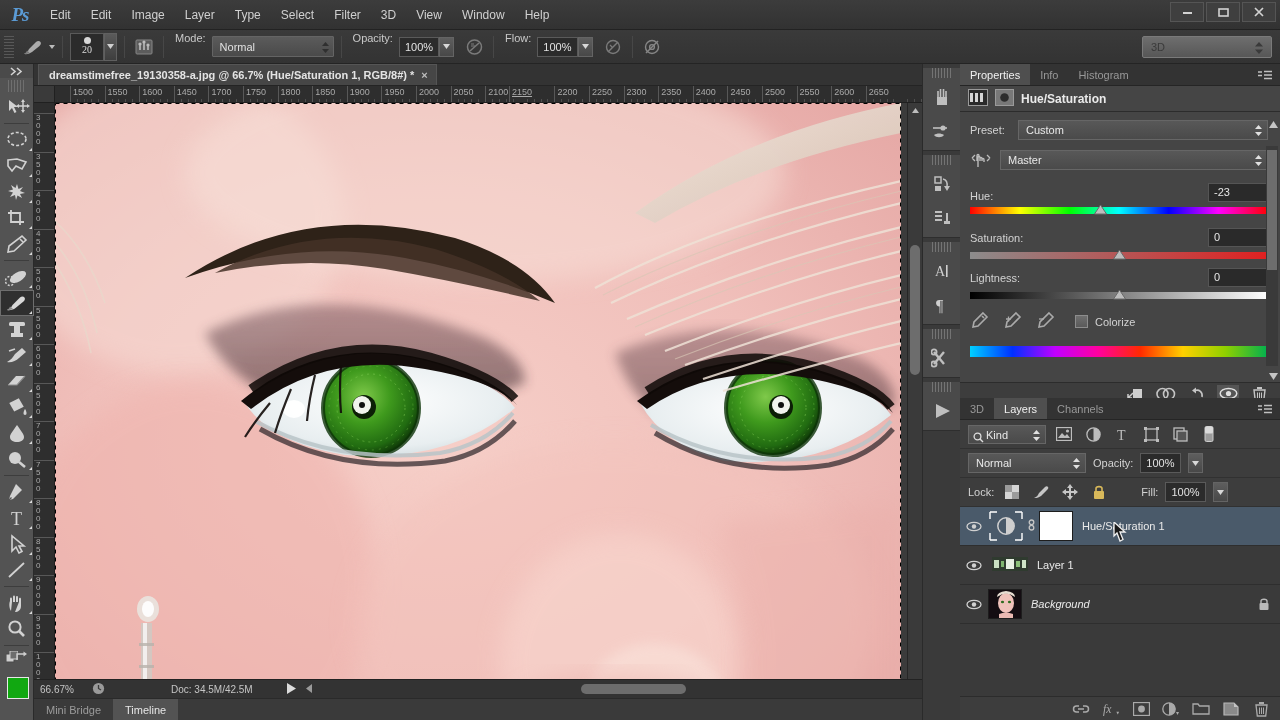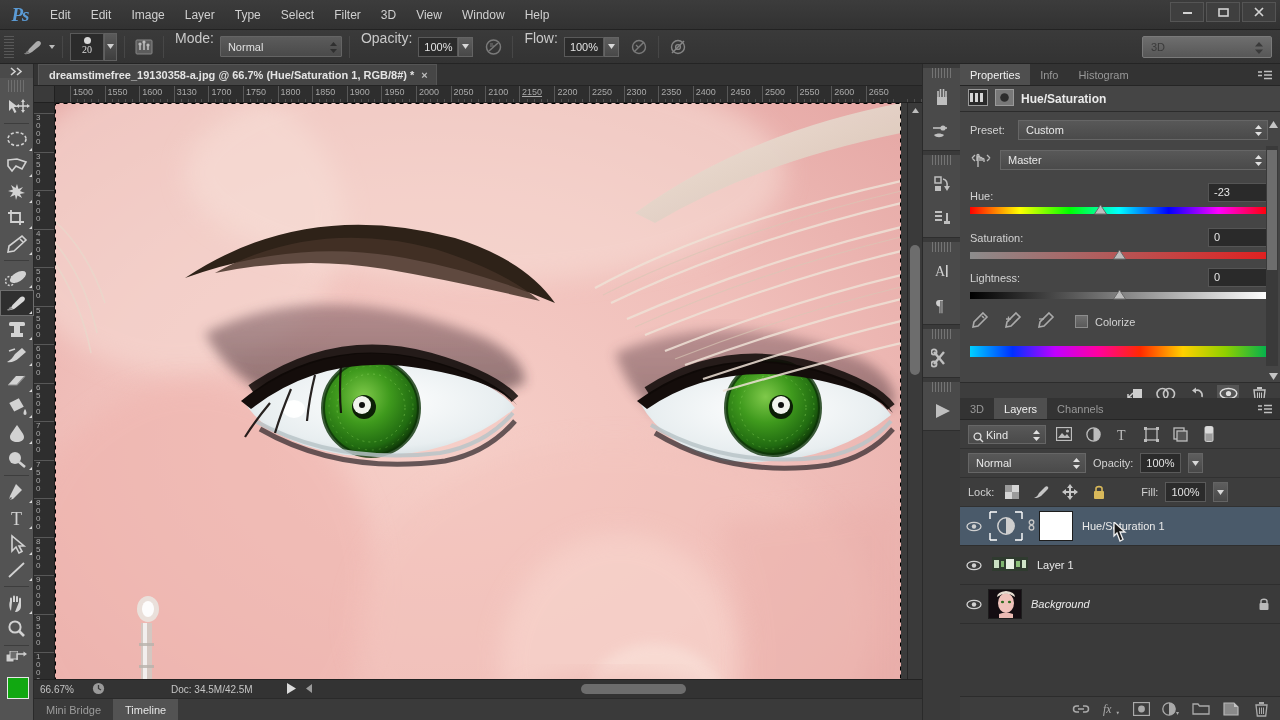--- a/index.html
+++ b/index.html
@@ -28,21 +28,21 @@
      repeating-linear-gradient(180deg,#6a6a6a 0 1px,transparent 1px 3px); margin-right:6px; opacity:.65;}
   .opt-sep { width:1px; height:22px; background:#2a2a2a; border-right:1px solid #474747; margin:0 7px; }
   .tiny-arrow { width:0;height:0;border-left:3px solid transparent;border-right:3px solid transparent;
     border-top:4px solid #bbb; margin-left:5px;}
   .brush-size { width:34px; height:28px; background:#2b2b2b; border:1px solid #5a5a5a;
     color:#ddd; font-size:10px; text-align:center; position:relative;font-family:Liberation Serif, serif; }
   .brush-size .dot { width:7px;height:7px;border-radius:50%;background:#d8d8d8; margin:3px auto 0;}
   .brush-size .num { display:block; font-size:10px; line-height:11px;}
   .stepbtn { width:13px;height:28px;background:linear-gradient(#5a5a5a,#3e3e3e);
     border:1px solid #606060; display:flex;align-items:center;justify-content:center;}
-  .lbl { font-size:14px; color:#c9c9c9; margin:0 6px 17px 4px; }
+  .lbl { font-size:11px; color:#c9c9c9; margin:0 6px 17px 4px; }
   .select { height:21px; background:linear-gradient(#5b5b5b,#4a4a4a); border:1px solid #646464;
     border-radius:1px; color:#e0e0e0; font-size:11px; padding:0 18px 0 7px; line-height:20px;
     position:relative; min-width:60px; }
   .select .sp { position:absolute; right:4px; top:5px; width:7px; height:11px;}
   .numfield { height:20px; background:#2b2b2b; border:1px solid #5a5a5a; color:#e2e2e2;
     font-size:11px; line-height:18px; padding:0 5px; text-align:left; min-width:38px;}
   .smallbtn { width:15px;height:20px;background:linear-gradient(#5e5e5e,#484848);border:1px solid #646464;
     display:flex;align-items:center;justify-content:center;}
   .iconbtn { width:24px;height:24px; display:flex;align-items:center;justify-content:center; opacity:.8;}
   .opt-3d { position:absolute; right:8px; top:6px; width:130px; height:22px;
@@ -464,21 +464,21 @@
           <div class="rtick" style="left: 70.6px;">1550</div>
           <div class="rsub" style="left: 77.52px;"></div>
           <div class="rsub" style="left: 84.44px;"></div>
           <div class="rsub" style="left: 91.36px;"></div>
           <div class="rsub" style="left: 98.28px;"></div>
           <div class="rtick" style="left: 105.2px;">1600</div>
           <div class="rsub" style="left: 112.12px;"></div>
           <div class="rsub" style="left: 119.04px;"></div>
           <div class="rsub" style="left: 125.96px;"></div>
           <div class="rsub" style="left: 132.88px;"></div>
-          <div class="rtick" style="left: 139.8px;">3130</div>
+          <div class="rtick" style="left: 139.8px;">1450</div>
           <div class="rsub" style="left: 146.72px;"></div>
           <div class="rsub" style="left: 153.64px;"></div>
           <div class="rsub" style="left: 160.56px;"></div>
           <div class="rsub" style="left: 167.48px;"></div>
           <div class="rtick" style="left: 174.4px;">1700</div>
           <div class="rsub" style="left: 181.32px;"></div>
           <div class="rsub" style="left: 188.24px;"></div>
           <div class="rsub" style="left: 195.16px;"></div>
           <div class="rsub" style="left: 202.08px;"></div>
           <div class="rtick" style="left: 209px;">1750</div>
@@ -514,21 +514,21 @@
           <div class="rtick" style="left: 416.6px;">2050</div>
           <div class="rsub" style="left: 423.52px;"></div>
           <div class="rsub" style="left: 430.44px;"></div>
           <div class="rsub" style="left: 437.36px;"></div>
           <div class="rsub" style="left: 444.28px;"></div>
           <div class="rtick" style="left: 451.2px;">2100</div>
           <div class="rsub" style="left: 458.12px;"></div>
           <div class="rsub" style="left: 465.04px;"></div>
           <div class="rsub" style="left: 471.96px;"></div>
           <div class="rsub" style="left: 478.88px;"></div>
-          <div class="rtick" style="left: 485px; text-decoration: underline;">2150</div>
+          <div class="rtick" style="left: 475px; text-decoration: underline;">2150</div>
           <div class="rsub" style="left: 492.72px;"></div>
           <div class="rsub" style="left: 499.64px;"></div>
           <div class="rsub" style="left: 506.56px;"></div>
           <div class="rsub" style="left: 513.48px;"></div>
           <div class="rtick" style="left: 520.4px;">2200</div>
           <div class="rsub" style="left: 527.32px;"></div>
           <div class="rsub" style="left: 534.24px;"></div>
           <div class="rsub" style="left: 541.16px;"></div>
           <div class="rsub" style="left: 548.08px;"></div>
           <div class="rtick" style="left: 555px;">2250</div>

